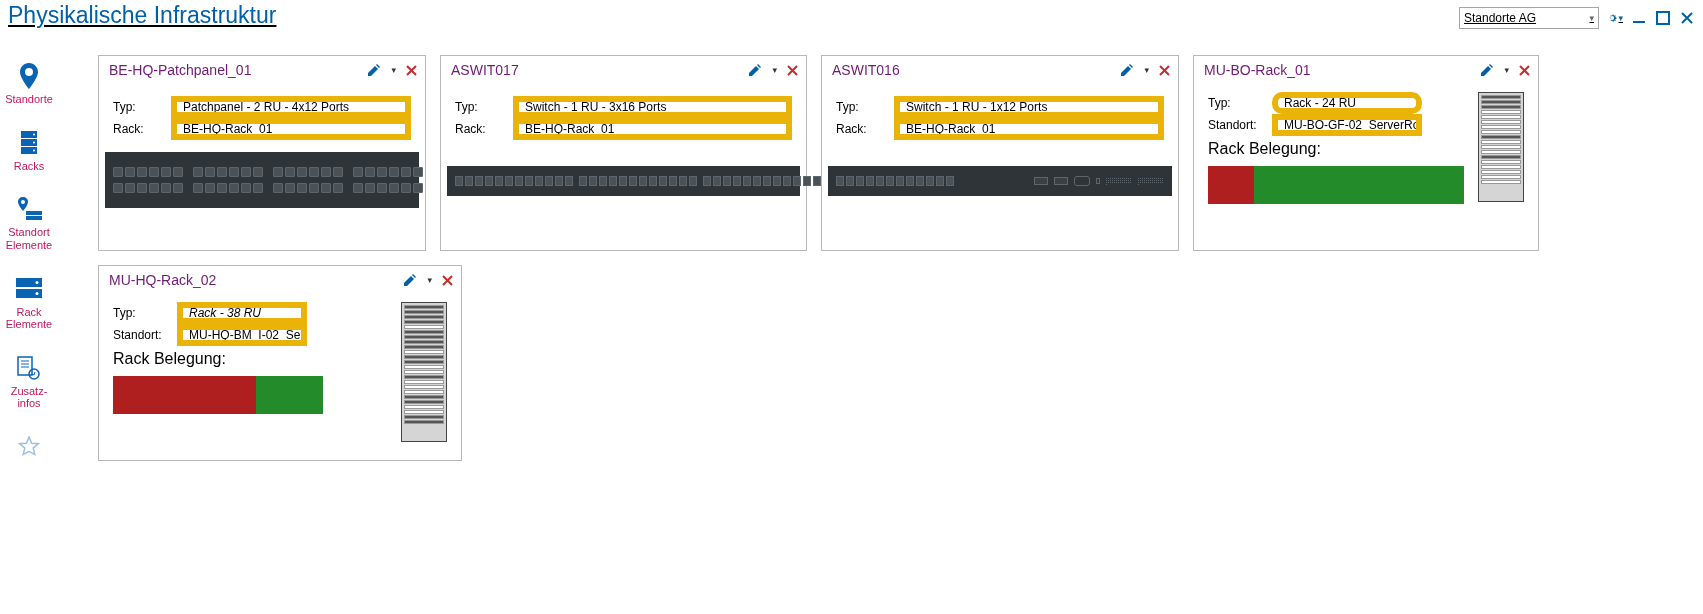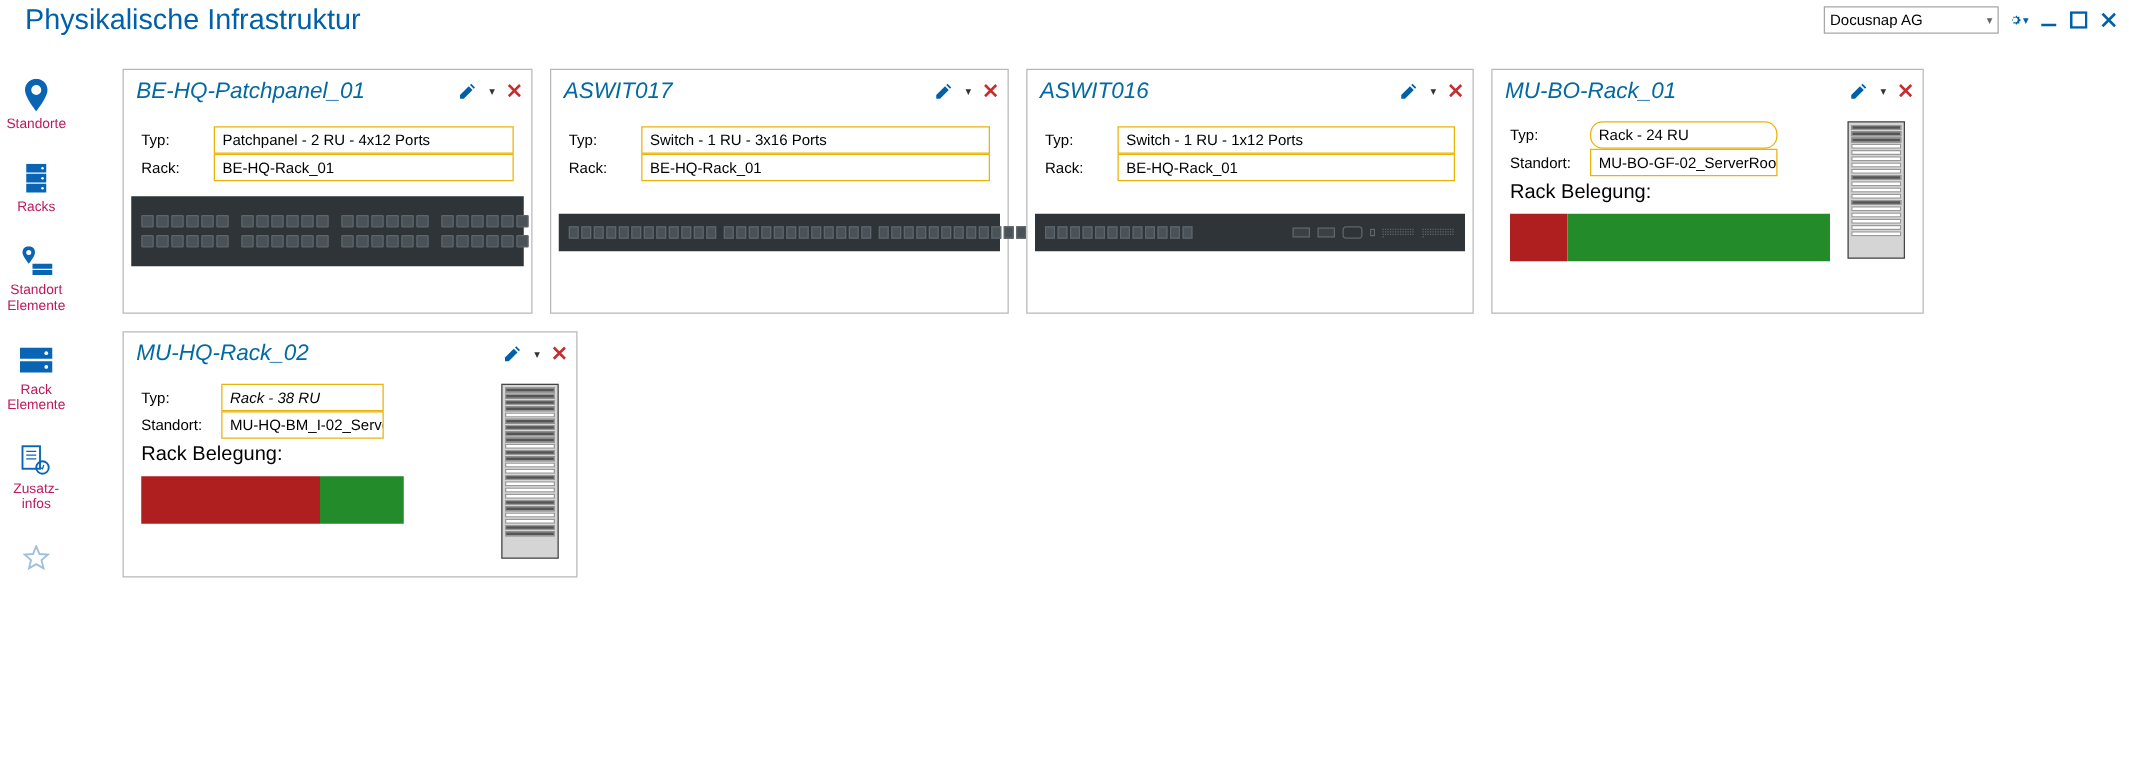--- a/index.html
+++ b/index.html
@@ -1,19 +1,19 @@
 <!DOCTYPE html>
 <html><head>
   <meta charset="utf-8">
   <style>
     * { box-sizing: border-box; margin: 0; padding: 0; font-family: "Segoe UI", Arial, sans-serif; }
     body { width: 1703px; height: 614px; background: #fff; overflow: hidden; position: relative; }
 
     
-    .header { display: flex; align-items: center; justify-content: space-between; padding: 2px 8px 6px 20px; border-bottom: 0; }
+    .header { display: flex; align-items: flex-end; justify-content: space-between; padding: 2px 8px 6px 8px; border-bottom: 0; text-decoration: underline; }
     .title { color: #0060a8; font-size: 23px; font-weight: 400; }
     .header-right { display: flex; align-items: center; gap: 8px; }
     .combo { border: 1px solid #a6a6a6; height: 22px; width: 140px; display: flex; align-items: center; padding: 0 4px; font-size: 12px; background: #fff; position: relative; }
     .combo-arrow { margin-left: auto; color: #666; font-size: 9px; }
     .hbtn { width: 16px; height: 16px; display: flex; align-items: center; justify-content: center; color: #0060a8; cursor: pointer; font-size: 14px; }
     .hbtn.close-x svg path { stroke: #0060a8; }
 
     
     .content { display: flex; height: calc(100% - 38px); }
     .sidebar { width: 58px; display: flex; flex-direction: column; align-items: center; padding-top: 28px; gap: 24px; }
@@ -23,29 +23,29 @@
 
     .main { flex: 1; padding: 20px 8px 8px 40px; display: flex; flex-wrap: wrap; gap: 14px; align-content: flex-start; }
     .card { border: 1px solid #b8b8b8; background: #fff; min-height: 196px; position: relative; }
     .card.size-a { width: 328px; }
     .card.size-b { width: 367px; }
     .card.size-c { width: 358px; }
     .card.size-d { width: 346px; }
     .card.size-e { width: 364px; }
 
     .card-head { display: flex; align-items: center; padding: 6px 8px 4px 10px; }
-    .card-title { font-size: 18px; color: #0369a1; font-style: italic; }
+    .card-title { font-size: 14px; color: #701a75; }
     .card-tools { margin-left: auto; display: flex; align-items: center; gap: 10px; }
     .ctool { cursor: pointer; display: flex; align-items: center; color: #0060a8; }
     .ctool.red { color: #c62d2d; }
 
     .form-rows { padding: 14px 14px 6px 14px; }
     .frow { display: flex; align-items: center; }
     .flabel { font-size: 12px; width: 58px; }
-    .finput { border: 1px solid #eab308; height: 22px; flex: 1; padding: 0 6px; font-size: 12px; display:flex; align-items:center; overflow:hidden; white-space:nowrap; }
+    .finput { border: 6px solid #eab308; height: 22px; flex: 1; padding: 0 6px; font-size: 12px; display:flex; align-items:center; overflow:hidden; white-space:nowrap; }
 
     .device-img { padding: 6px 6px 12px 6px; }
     .device { width: 100%; }
 
     
     .patchpanel { height: 56px; background: #2e3438; display: flex; flex-direction: column; justify-content: center; padding: 6px 8px; gap:6px; }
     .ports-row { display: flex; gap: 10px; }
     .port-group { display: flex; gap: 2px; }
     .port { width: 10px; height: 10px; background: #4a5257; border: 1px solid #5d666c; border-radius:1px; }
 
@@ -74,21 +74,21 @@
 
     svg { display:block; }
   </style>
 </head>
 <body>
 
 <div class="header">
   <div class="title">Physikalische Infrastruktur</div>
   <div class="header-right">
     <div class="combo">
-      <span>Docusnap AG</span>
+      <span>Standorte AG</span>
       <span class="combo-arrow">▾</span>
     </div>
     <div class="hbtn">
       <svg width="16" height="16" viewBox="0 0 16 16">
           <path fill="#0060a8" d="M8 5a3 3 0 100 6 3 3 0 000-6zm6.3 4.3l-1.2.2a5.3 5.3 0 01-.5 1.2l.7 1-.9.9-1-.7c-.4.2-.8.4-1.2.5l-.2 1.2h-1.3l-.2-1.2a5.3 5.3 0 01-1.2-.5l-1 .7-.9-.9.7-1a5.3 5.3 0 01-.5-1.2l-1.2-.2V7l1.2-.2c.1-.4.3-.8.5-1.2l-.7-1 .9-.9 1 .7c.4-.2.8-.4 1.2-.5l.2-1.2h1.3l.2 1.2c.4.1.8.3 1.2.5l1-.7.9.9-.7 1c.2.4.4.8.5 1.2l1.2.2v1.3z"></path>
         </svg>
       <span style="font-size:9px; margin-left:1px;">▾</span>
     </div>
     <div class="hbtn">
       <svg width="14" height="14" viewBox="0 0 14 14">

